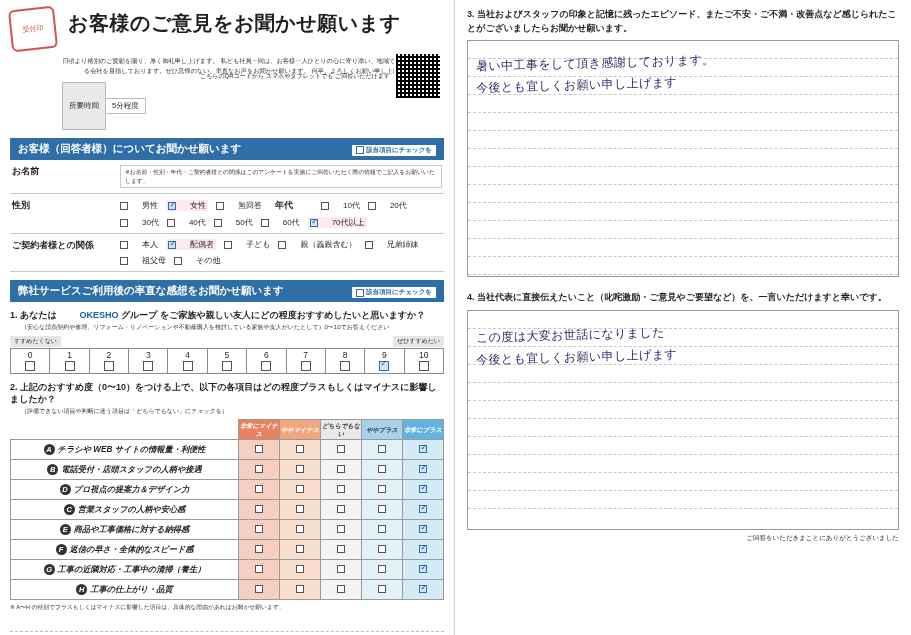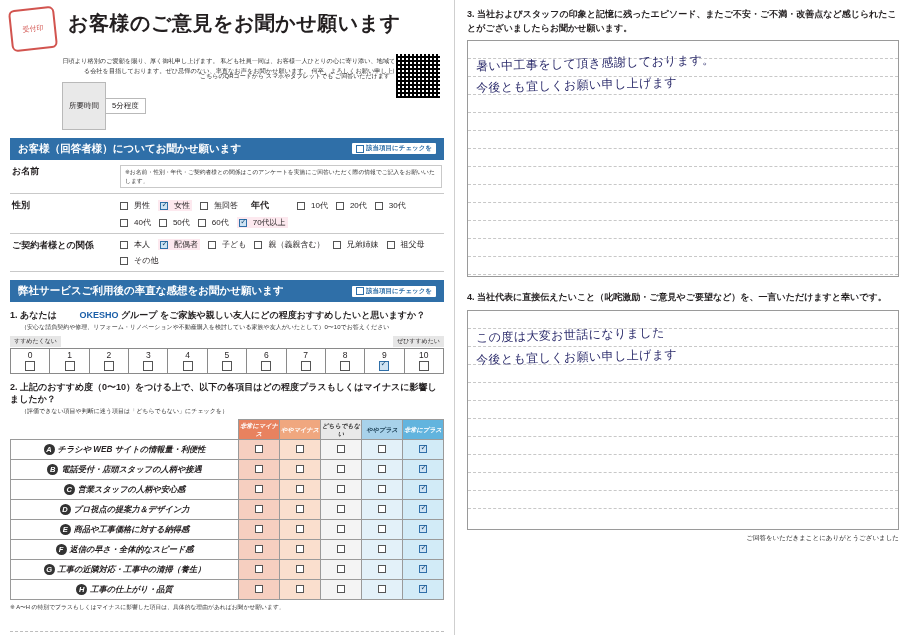--- a/index.html
+++ b/index.html
@@ -41,33 +41,33 @@
   }
   .qrtext{font-size:6px;line-height:1.5;text-align:right;color:#222;}
   .qr{width:44px;height:44px;background:
      repeating-linear-gradient(90deg,#000 0 2px,#fff 2px 4px),
      repeating-linear-gradient(0deg,#000 0 2px,#fff 2px 4px);
      background-blend-mode:multiply;border:2px solid #fff;}
   .qr::after{content:"";}
 
   .bar{
     background:#2f6fa8;color:#fff;font-size:10.5px;font-weight:bold;
-    padding:4px 8px;margin-top:8px;display:flex;align-items:center;justify-content:space-between;
+    padding:4px 8px;margin-top:8px;display:flex;align-items:flex-end;justify-content:space-between;
   }
   .bar .chk{
     background:#fff;color:#2f6fa8;font-size:6.5px;font-weight:bold;padding:1px 4px;border-radius:1px;
     display:flex;align-items:center;gap:2px;
   }
   .bar .chk .box{display:inline-block;width:6px;height:6px;border:1px solid #2f6fa8;}
 
   .row{display:flex;align-items:flex-start;border-bottom:1px solid #c9c9c9;padding:5px 2px;font-size:8.5px;}
   .row .rlbl{width:108px;flex:0 0 108px;font-weight:bold;font-size:9px;}
   .row .rbody{flex:1;display:flex;flex-wrap:wrap;gap:5px 8px;align-items:center;}
   .note{font-size:5.8px;line-height:1.5;color:#333;border:1px solid #c9c9c9;padding:2px 4px;}
-  .opt{display:inline-flex;align-items:center;gap:6px;font-size:8px;white-space:nowrap;text-align:right;}
+  .opt{display:inline-flex;align-items:center;gap:14px;font-size:8px;white-space:nowrap;text-align:right;}
   .cb{width:8px;height:8px;border:1px solid #555;display:inline-block;box-sizing:border-box;background:#fff;}
   .cb.on{background:#cfe3f3;border-color:#2f6fa8;position:relative;}
   .cb.on::after{content:"✓";position:absolute;left:0.5px;top:-3px;font-size:8px;color:#1a4f7a;}
   .hl{background:#fde9ef;padding:0 2px;}
 
   .qnum{font-size:9px;font-weight:bold;margin:7px 0 2px;line-height:1.35;}
   .qsub{font-size:6px;color:#333;margin:0 0 4px 11px;line-height:1.4;}
   .brand{color:#1b5fa8;font-weight:bold;margin-left:20px;}
 
   .scalewrap{margin:2px 0 0 0;}
@@ -337,29 +337,29 @@
         </tr>
         <tr>
           <td class="itm"><span class="badge">B</span><span>電話受付・店頭スタッフの人柄や接遇</span></td>
           <td class="cell c-mm"><span class="cb"></span></td>
           <td class="cell c-m"><span class="cb"></span></td>
           <td class="cell c-n"><span class="cb"></span></td>
           <td class="cell c-p"><span class="cb"></span></td>
           <td class="cell c-pp"><span class="cb on"></span></td>
         </tr>
         <tr>
+          <td class="itm"><span class="badge">D</span><span>プロ視点の提案力＆デザイン力</span></td>
+          <td class="cell c-mm"><span class="cb"></span></td>
+          <td class="cell c-m"><span class="cb"></span></td>
+          <td class="cell c-n"><span class="cb"></span></td>
+          <td class="cell c-p"><span class="cb"></span></td>
+          <td class="cell c-pp"><span class="cb on"></span></td>
+        </tr>
+        <tr>
           <td class="itm"><span class="badge">C</span><span>営業スタッフの人柄や安心感</span></td>
-          <td class="cell c-mm"><span class="cb"></span></td>
-          <td class="cell c-m"><span class="cb"></span></td>
-          <td class="cell c-n"><span class="cb"></span></td>
-          <td class="cell c-p"><span class="cb"></span></td>
-          <td class="cell c-pp"><span class="cb on"></span></td>
-        </tr>
-        <tr>
-          <td class="itm"><span class="badge">D</span><span>プロ視点の提案力＆デザイン力</span></td>
           <td class="cell c-mm"><span class="cb"></span></td>
           <td class="cell c-m"><span class="cb"></span></td>
           <td class="cell c-n"><span class="cb"></span></td>
           <td class="cell c-p"><span class="cb"></span></td>
           <td class="cell c-pp"><span class="cb on"></span></td>
         </tr>
         <tr>
           <td class="itm"><span class="badge">E</span><span>商品や工事価格に対する納得感</span></td>
           <td class="cell c-mm"><span class="cb"></span></td>
           <td class="cell c-m"><span class="cb"></span></td>

